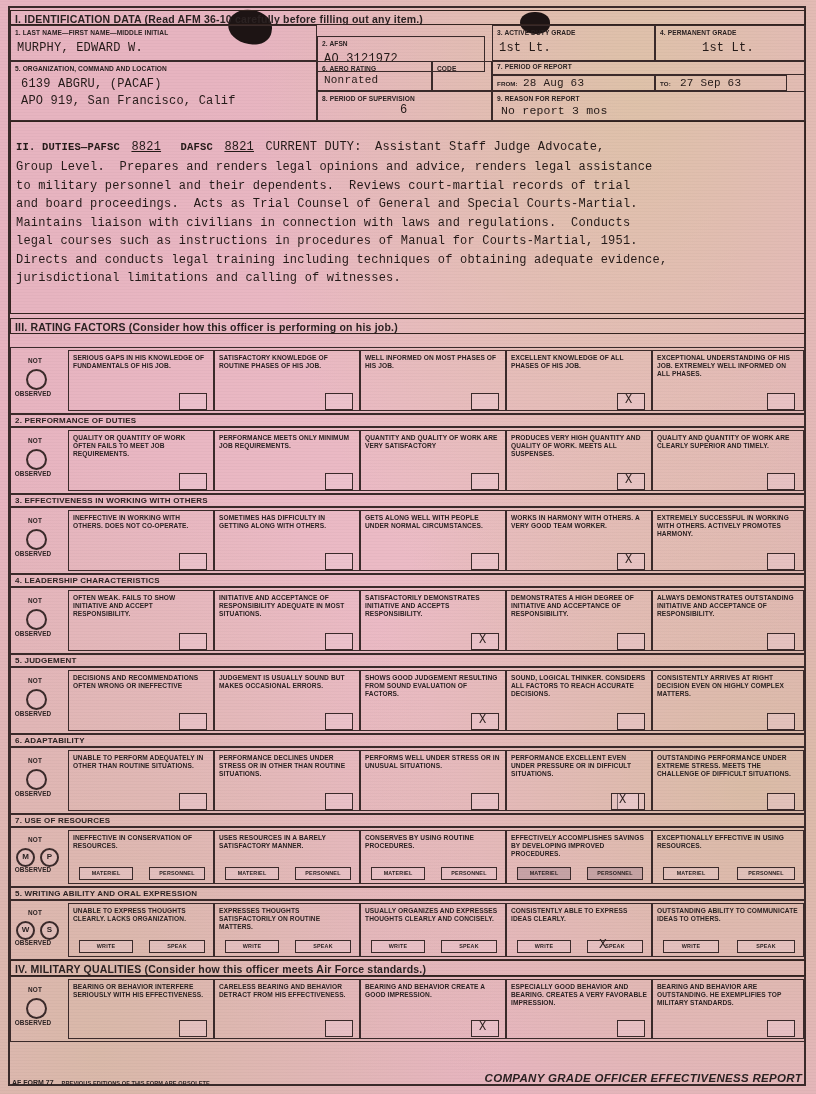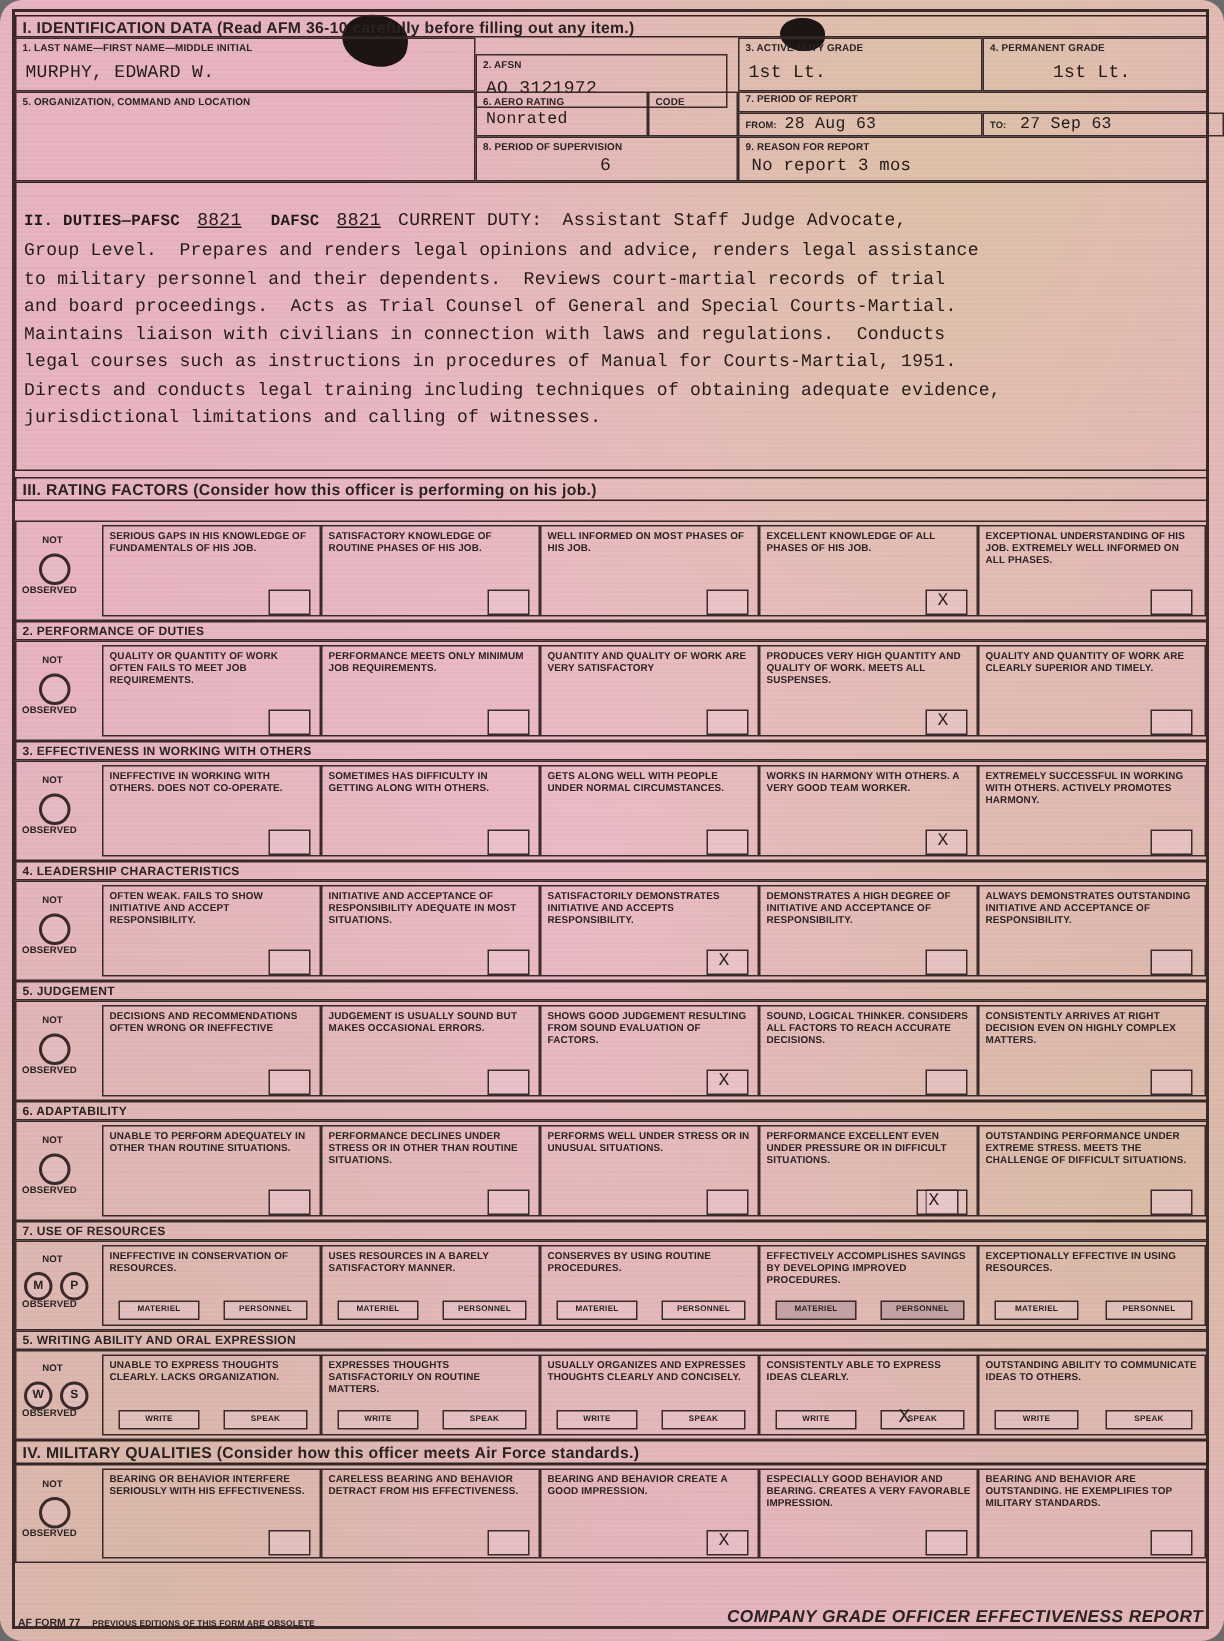--- a/index.html
+++ b/index.html
@@ -6,21 +6,20 @@
   body{font-family:"Liberation Sans",sans-serif;}
   .page{
     position:relative;width:816px;height:1094px;overflow:hidden;
     background:#e9b9c4;
     background-image:
       radial-gradient(ellipse at 78% 8%, rgba(215,205,150,0.55) 0%, rgba(215,205,150,0) 42%),
       radial-gradient(ellipse at 92% 72%, rgba(205,195,140,0.5) 0%, rgba(205,195,140,0) 38%),
       radial-gradient(ellipse at 12% 96%, rgba(200,190,140,0.45) 0%, rgba(200,190,140,0) 40%),
       radial-gradient(ellipse at 50% 50%, rgba(240,190,200,0.35) 0%, rgba(225,165,180,0.25) 70%);
     color:#2b2222;
-    border-radius:15px;
   }
   .sheet{
     position:absolute;left:8px;top:6px;width:798px;height:1080px;
     border:2px solid #3a2a2a;
     box-sizing:border-box;
   }
   .blob{position:absolute;background:#1d1414;border-radius:50% 50% 45% 55%;}
   .blob1{left:228px;top:10px;width:44px;height:34px;transform:rotate(8deg);}
   .blob2{left:520px;top:12px;width:30px;height:22px;}
   .lbl{font-size:9px;font-weight:bold;letter-spacing:.2px;}
@@ -82,36 +81,38 @@
     <div class="ctitle">3. ACTIVE DUTY GRADE</div>
     <div class="type" style="position:absolute;left:6px;top:15px;">1st Lt.</div>
   </div>
   <div class="cell" style="left:655px;top:25px;width:151px;height:36px;">
     <div class="ctitle">4. PERMANENT GRADE</div>
     <div class="type" style="position:absolute;left:46px;top:15px;">1st Lt.</div>
   </div>
 
   <div class="cell" style="left:10px;top:61px;width:307px;height:60px;">
     <div class="ctitle">5. ORGANIZATION, COMMAND AND LOCATION</div>
+    <div class="type" style="position:absolute;left:10px;top:14px;white-space:pre;line-height:17px;">6139 ABGRU, (PACAF)
+APO 919, San Francisco, Calif</div>
   </div>
   <div class="cell" style="left:317px;top:61px;width:115px;height:30px;">
     <div class="ctitle">6. AERO RATING</div>
     <div class="type" style="position:absolute;left:6px;top:12px;font-size:11px;">Nonrated</div>
   </div>
   <div class="cell" style="left:432px;top:61px;width:60px;height:30px;">
     <div class="ctitle">CODE</div>
   </div>
   <div class="cell" style="left:492px;top:61px;width:314px;height:14px;">
     <div class="ctitle" style="padding-top:1px;">7. PERIOD OF REPORT</div>
   </div>
   <div class="cell" style="left:492px;top:75px;width:163px;height:16px;">
     <div class="tiny" style="position:absolute;left:4px;top:4px;">FROM:</div>
     <div class="type" style="position:absolute;left:30px;top:1px;font-size:11px;">28 Aug 63</div>
   </div>
-  <div class="cell" style="left:655px;top:75px;width:161px;height:16px;">
+  <div class="cell" style="left:655px;top:75px;width:132px;height:16px;">
     <div class="tiny" style="position:absolute;left:4px;top:4px;">TO:</div>
     <div class="type" style="position:absolute;left:24px;top:1px;font-size:11px;">27 Sep 63</div>
   </div>
 
   <div class="cell" style="left:317px;top:91px;width:175px;height:30px;">
     <div class="ctitle">8. PERIOD OF SUPERVISION</div>
     <div class="type" style="position:absolute;left:82px;top:11px;">6</div>
   </div>
   <div class="cell" style="left:492px;top:91px;width:314px;height:30px;">
     <div class="ctitle">9. REASON FOR REPORT</div>

